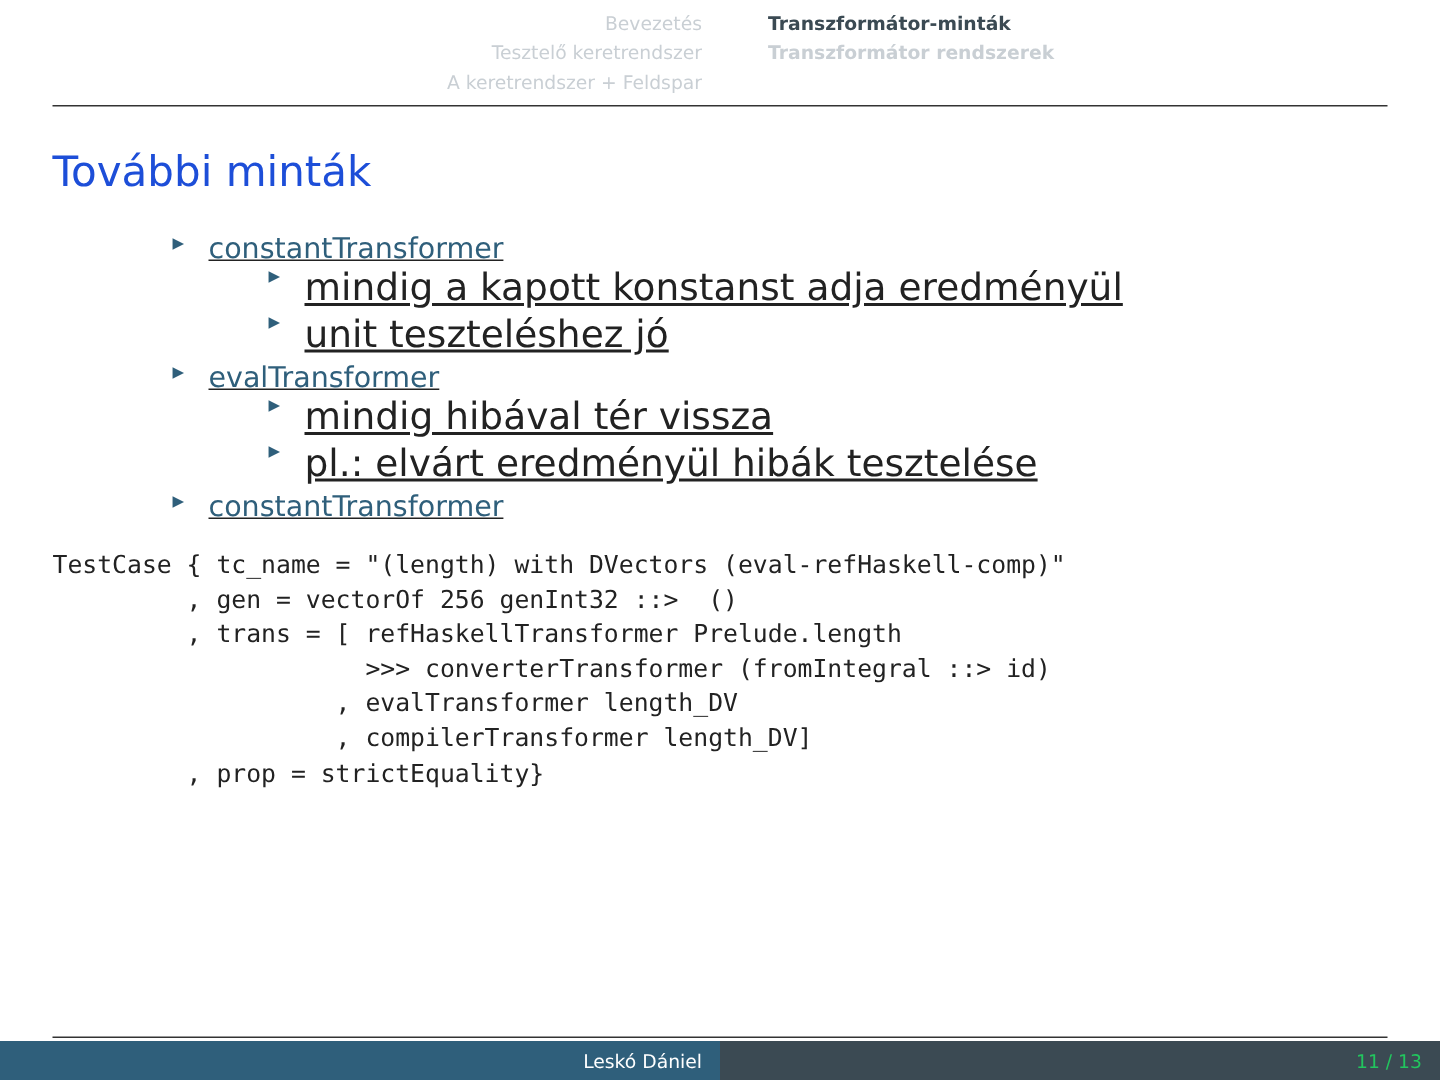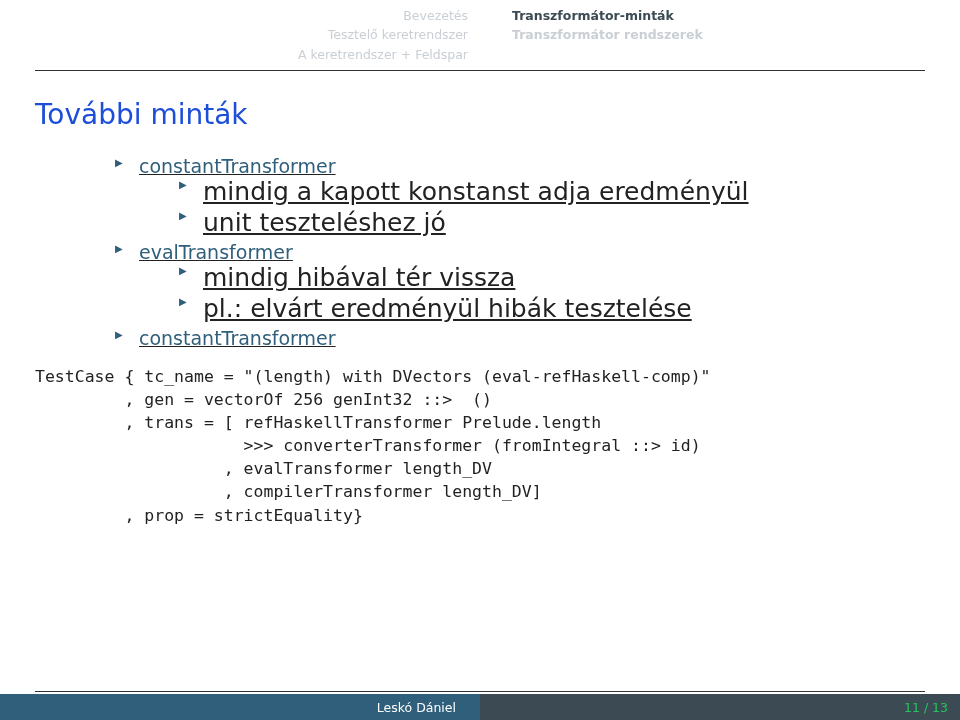--- a/index.html
+++ b/index.html
@@ -90,21 +90,21 @@
     display: flex;
   }
   .footer-left {
     width: 480px;
     background: #2f5f7b;
     color: #fff;
     font-size: 12.5px;
     display: flex;
     align-items: center;
     justify-content: flex-end;
-    padding-right: 24px;
+    padding-right: 12px;
   }
   .footer-right {
     flex: 1;
     background: #3b4a53;
     display: flex;
     align-items: center;
     justify-content: flex-end;
     color: #22c55e;
     font-size: 12.5px;
     padding-right: 12px;

